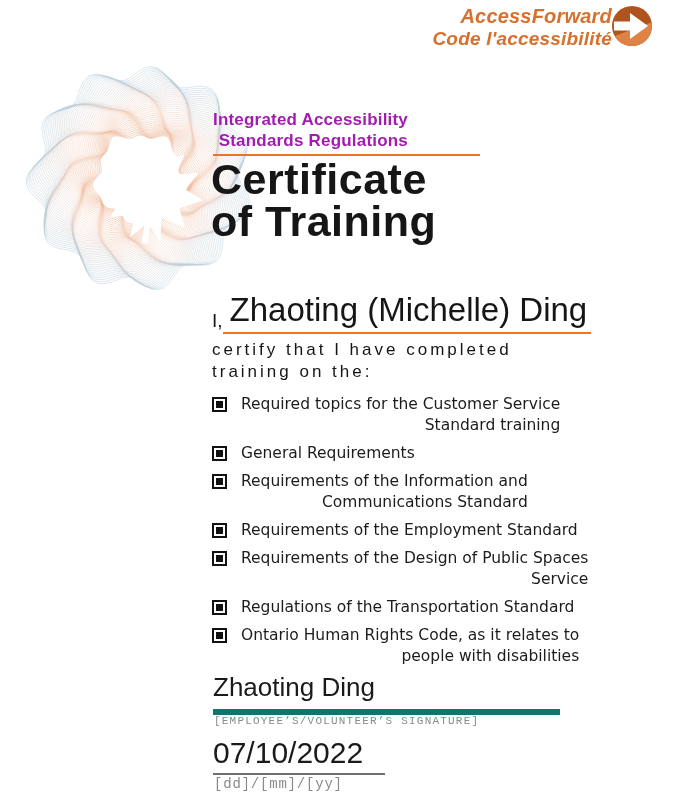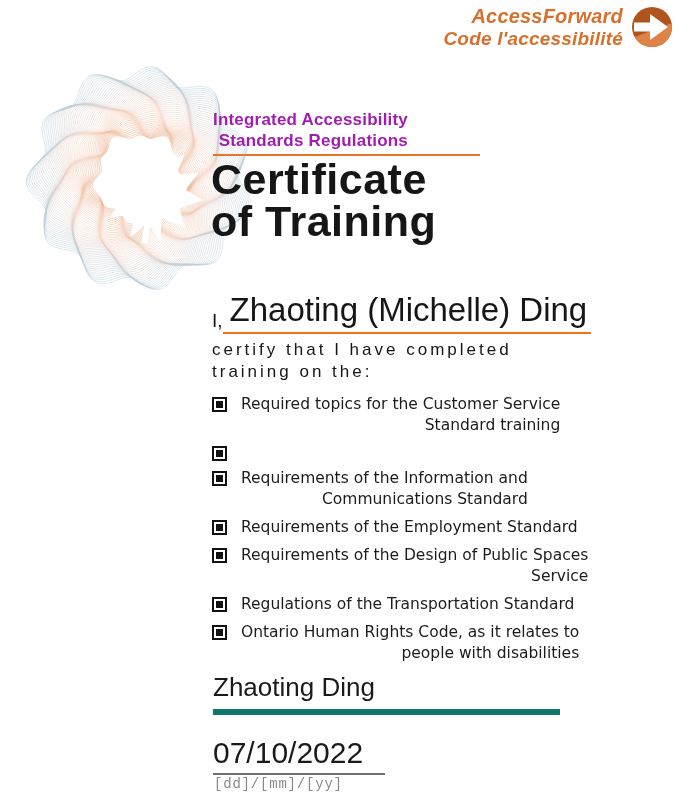--- a/index.html
+++ b/index.html
@@ -7,21 +7,21 @@
     position:relative;
     width:696px;height:802px;
     background:#ffffff;
     font-family:"Liberation Sans", sans-serif;
     overflow:hidden;
   }
   
   #guilloche{position:absolute;left:24px;top:60px;width:232px;height:236px;}
 
   
-  .logo{position:absolute;top:6px;right:24px;display:flex;align-items:center;gap:9px;}
+  .logo{position:absolute;top:6px;right:44px;display:flex;align-items:flex-start;}
   .logo-text{text-align:right;font-style:italic;font-weight:bold;line-height:1.0;}
   .logo-line1{font-size:20px;letter-spacing:0.2px;}
   .logo-line2{font-size:19px;margin-top:3px;letter-spacing:0.2px;}
   .logo-arrow{width:40px;height:40px;flex-shrink:0;}
 
   
   .kicker{
     position:absolute;left:213px;top:109px;
     font-size:17px;font-weight:bold;line-height:21px;
     letter-spacing:0.2px;white-space:pre-line;
@@ -188,20 +188,21 @@
       <span class="cb">
           <span class="cb-in"></span>
         </span>
       <span class="cb-label">Required topics for the Customer Service
 Standard training</span>
     </li>
     <li>
       <span class="cb">
           <span class="cb-in"></span>
         </span>
+      <span class="cb-label">General Requirements</span>
     </li>
     <li>
       <span class="cb">
           <span class="cb-in"></span>
         </span>
       <span class="cb-label">Requirements of the Information and
 Communications Standard</span>
     </li>
     <li>
       <span class="cb">
@@ -225,16 +226,17 @@
     <li>
       <span class="cb">
           <span class="cb-in"></span>
         </span>
       <span class="cb-label">Ontario Human Rights Code, as it relates to
 people with disabilities</span>
     </li>
   </ul>
 
   <div class="sig-name">Zhaoting Ding</div>
+  <div class="sig-caption">[EMPLOYEE’S/VOLUNTEER’S SIGNATURE]</div>
   <div class="sig-date">07/10/2022</div>
   <div class="date-caption">[dd]/[mm]/[yy]</div>
 
 </div>
 
 </body></html>

